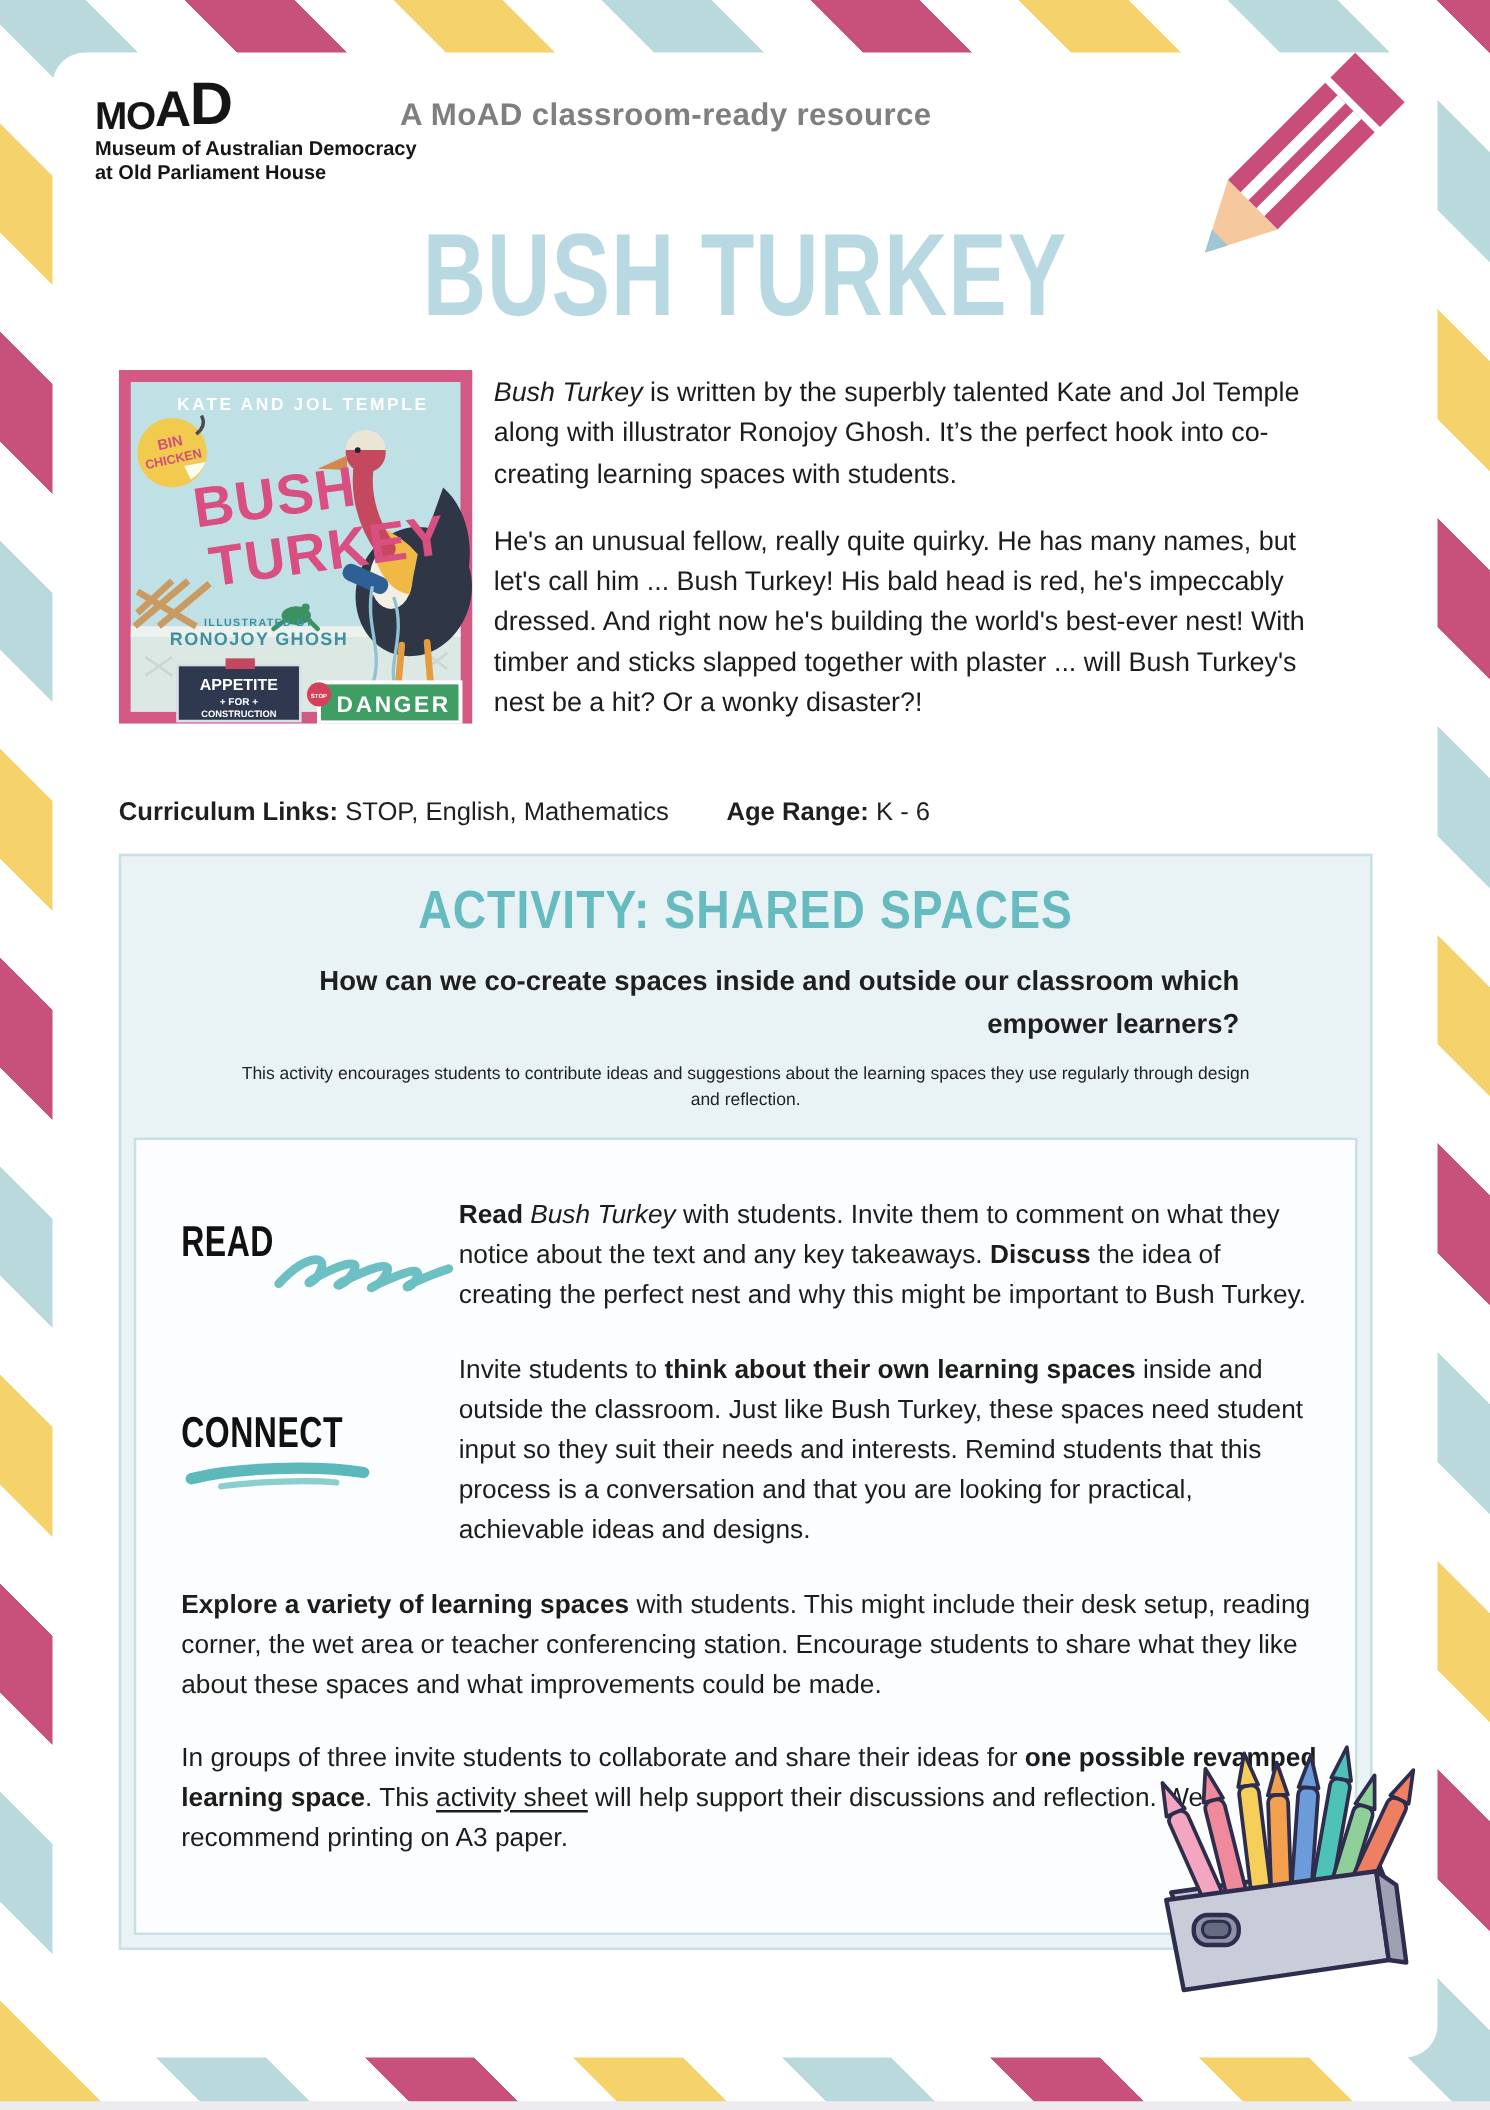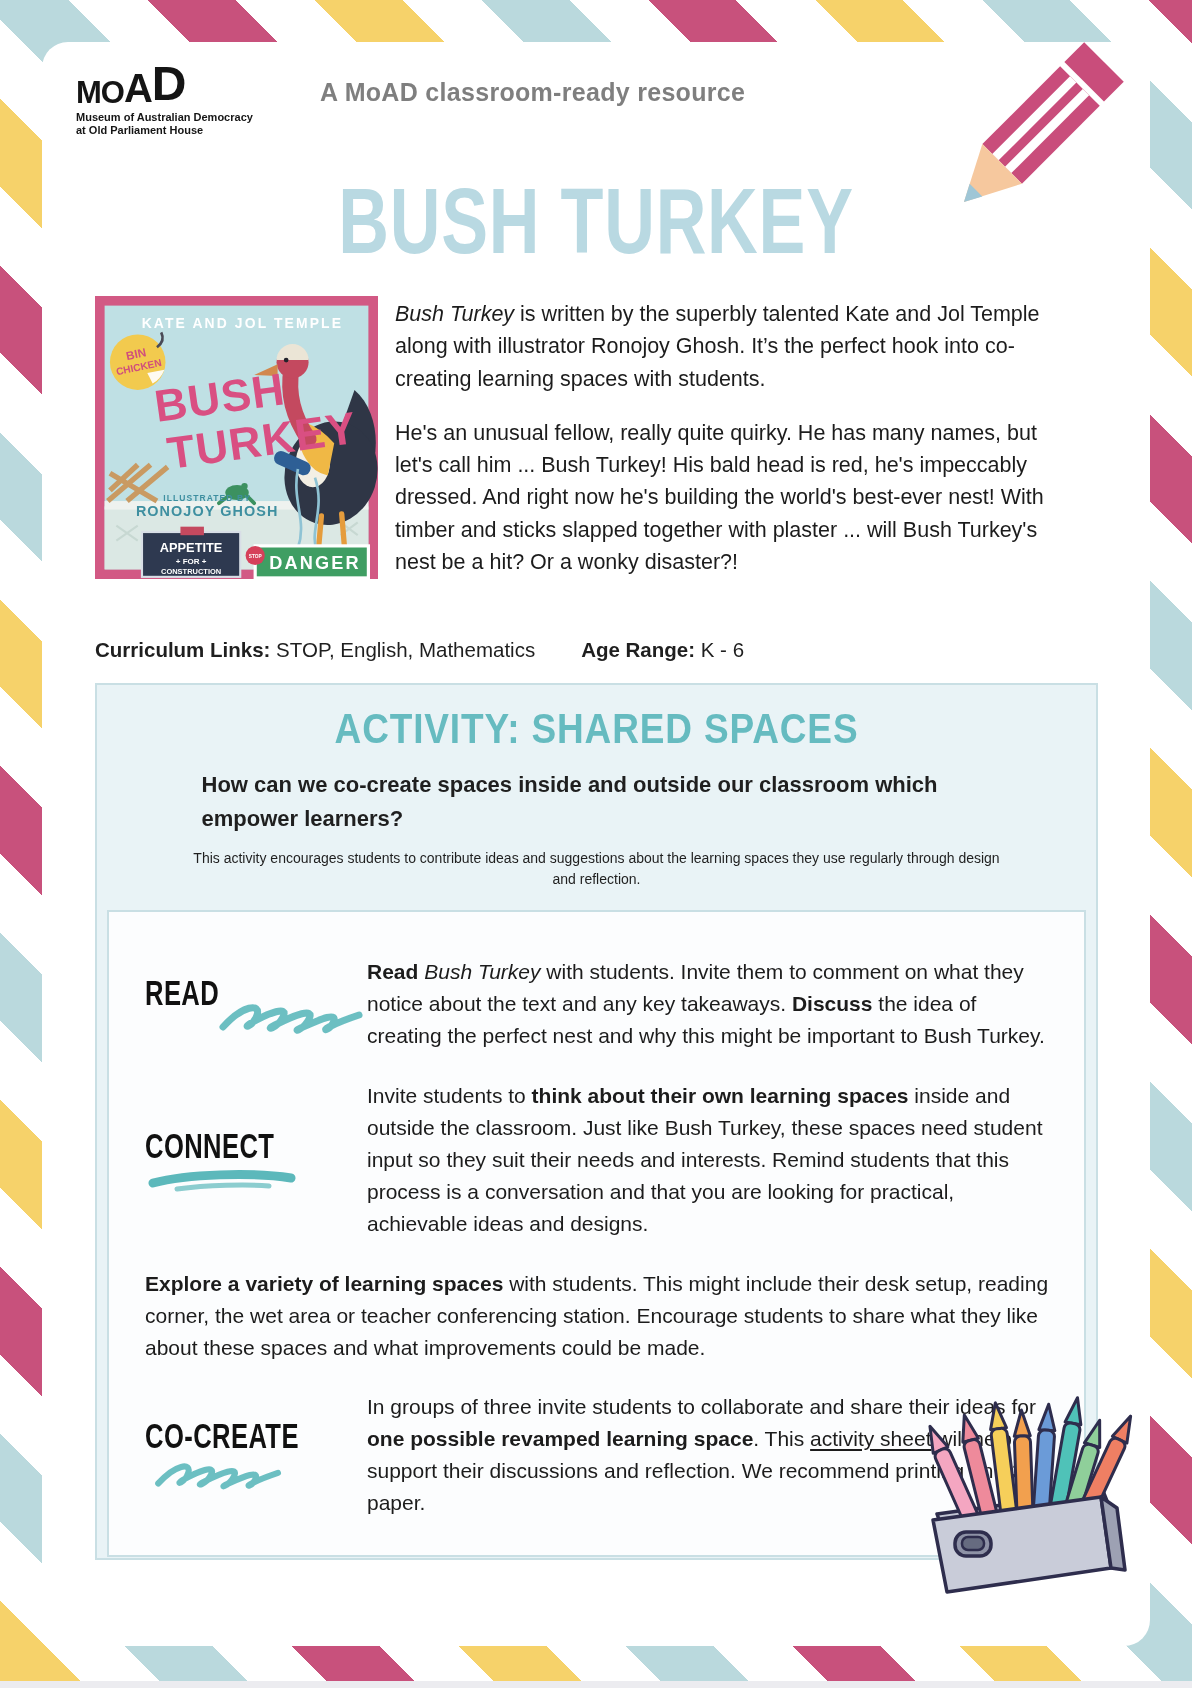--- a/index.html
+++ b/index.html
@@ -15,21 +15,21 @@
       var(--stripe_yellow) 0 62px, #ffffff 62px 118px,
       var(--stripe_blue) 118px 180px, #ffffff 180px 236px,
       var(--stripe_pink) 236px 298px, #ffffff 298px 354px);}
   .card{position:absolute; inset:42px; background:#ffffff; border-radius:26px; z-index:1;}
   .bottom-strip{position:absolute; left:0; right:0; bottom:0; height:7px; background:#ececf0; z-index:4;}
 
   
   .logo{position:absolute; left:34px; top:18px;}
   .logo-word{font-weight:900; letter-spacing:-1px; line-height:1; color:#151515; display:flex; align-items:flex-end;}
   .logo-word .s{font-size:31px;} .logo-word .m{font-size:40px;} .logo-word .l{font-size:48px;}
-  .logo-sub{font-size:11px; font-weight:700; line-height:1.18; color:#151515; margin-top:3px;}
+  .logo-sub{font-size:16px; font-weight:700; line-height:1.18; color:#151515; margin-top:3px;}
   .logo-sub + .logo-sub{margin-top:0;}
   .tagline{position:absolute; left:278px; top:36px; font-size:25px; font-weight:700; color:var(--gray); letter-spacing:.3px;}
   .pencil{position:absolute; right:8px; top:-18px; z-index:3; pointer-events:none;}
 
   .main-title{position:absolute; left:0; right:0; top:134px; text-align:center;
     font-size:90px; font-weight:800; color:var(--title_blue); line-height:1; white-space:nowrap;
     transform:scaleX(.78) scaleY(1.04); letter-spacing:1px;}
 
   
   .cover{position:absolute; left:53px; top:254px;}
@@ -37,21 +37,21 @@
   .intro p + p{margin-top:22px;}
   .meta{position:absolute; left:53px; top:596px; font-size:20.5px;}
   .meta .b{font-weight:700;}
   .meta-age{margin-left:46px;}
 
   
   .activity-box{position:absolute; left:53px; top:641px; width:1003px; height:877px;
     background:var(--box_bg); border:2px solid var(--box_border); display:flex; flex-direction:column;}
   .activity-title{margin-top:20px; text-align:center; font-size:43px; font-weight:800; color:var(--teal);
     transform:scaleX(.86); letter-spacing:1px; line-height:1.1;}
-  .activity-question{margin:16px auto 0; max-width:790px; text-align:left; font-size:22px; font-weight:700; line-height:1.55;}
+  .activity-question{margin:16px auto 0; max-width:790px; text-align:right; font-size:22px; font-weight:700; line-height:1.55;}
   .activity-intro{margin:12px auto 0; max-width:830px; text-align:center; font-size:14px; line-height:1.5;}
   .panel{flex:1; margin:20px 10px 10px; background:var(--panel_bg); border:2px solid var(--box_border);
     padding:44px 30px 8px 36px; display:flex; flex-direction:column;}
   .step-row{display:flex; align-items:center; gap:16px; margin-bottom:28px;}
   .step-label-wrap{width:206px; flex-shrink:0;}
   .step-label{display:inline-block; font-size:32px; font-weight:800; letter-spacing:.5px; line-height:1.2;
     transform:scaleX(.8) scaleY(1.08); transform-origin:left center; color:#111;}
   .step-text{flex:1; font-size:21px; line-height:1.52; color:#1c1c1c;}
   .scribble{display:block;}
   .step-row .lin{display:none;}
@@ -201,27 +201,20 @@
       </svg>
     </div>
     <div class="step-text"><span>Invite students to </span><span style="font-weight: 700;">think about their own learning spaces</span><span> inside and outside the classroom. Just like Bush Turkey, these spaces need student input so they suit their needs and interests. Remind students that this process is a conversation and that you are looking for practical, achievable ideas and designs.</span></div>
   </div>
 
   <div class="step-row">
     <div class="step-text"><span style="font-weight: 700;">Explore a variety of learning spaces</span><span> with students. This might include their desk setup, reading corner, the wet area or teacher conferencing station. Encourage students to share what they like about these spaces and what improvements could be made.</span></div>
   </div>
 
   <div class="step-row">
-    <div class="step-label-wrap">
-      <div class="step-label">CO-CREATE</div>
-      <svg class="scribble zig" width="150" height="42" viewBox="0 0 150 42">
-        <path d="M6 34 C 26 12 44 10 40 22 C 36 34 24 36 34 30 C 52 20 72 12 66 24 C 60 36 46 38 58 32 C 78 22 98 14 92 26 C 86 38 72 40 86 34 C 104 26 122 18 116 30 C 112 38 104 38 112 34 C 124 28 136 24 142 22" stroke="var(--scribble)" stroke-width="7" fill="none" stroke-linecap="round" opacity=".9"></path>
-      </svg>
-      
-    </div>
     <div class="step-text"><span>In groups of three invite students to collaborate and share their ideas for </span><span style="font-weight: 700;">one possible revamped learning space</span><span>. This </span><a href="#" class="link" style="text-decoration: underline;">activity sheet</a><span> will help support their discussions and reflection. We recommend printing on A3 paper.</span></div>
   </div>
 </div>
     </div>
 
     <svg class="crayons" width="230" height="235" viewBox="0 0 230 235">
       <g stroke="#2e2d4d" stroke-width="3.5" stroke-linejoin="round">
         <polygon points="34,150 200,127 204,137 38,161" fill="#c3c6d4"></polygon>
         <g stroke-width="3">
           <g transform="rotate(-24 66 150)">

